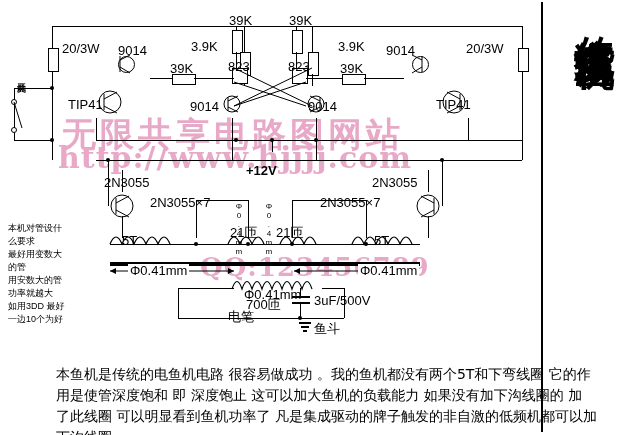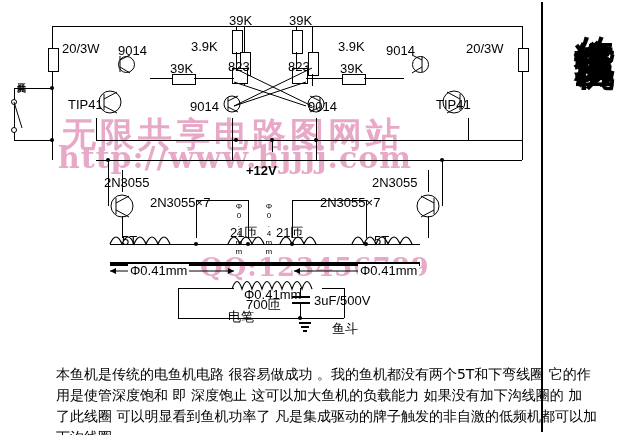--- a/index.html
+++ b/index.html
@@ -265,28 +265,34 @@
   <div class="wire wv" style="left:344px;top:288px;height:30px;"></div>
   <div class="wire wh" style="left:178px;top:318px;width:166px;"></div>
 
   <div class="wire wv" style="left:300px;top:288px;height:8px;"></div>
   <div class="wire wh" style="left:292px;top:296px;width:18px;height:2px;"></div>
   <div class="wire wh" style="left:292px;top:302px;width:18px;height:2px;"></div>
   <div class="wire wv" style="left:300px;top:304px;height:14px;"></div>
   <div class="lbl abs" style="left:314px;top:294px;">3uF/500V</div>
 
   <div class="lbl abs" style="left:228px;top:310px;">电笔</div>
-  <div class="lbl abs" style="left:332px;top:322px;">鱼斗</div>
+  <div class="lbl abs" style="left:314px;top:322px;">鱼斗</div>
   <svg width="14" height="10" style="left:298px;top:322px;">
     <line x1="1" y1="1" x2="13" y2="1" stroke="#000" stroke-width="2"></line>
     <line x1="3" y1="5" x2="11" y2="5" stroke="#000" stroke-width="2"></line>
     <line x1="5" y1="9" x2="9" y2="9" stroke="#000" stroke-width="2"></line>
   </svg>
 
 
+  <div class="leftnote" style="left:8px;top:222px;white-space:pre-line;">本机对管设什么要求
+最好用变数大的管
+用安数大的管
+功率就越大
+如用3DD 最好
+一边10个为好</div>
 
   <div class="para" style="left:56px;top:344px;width:552px;white-space:pre-line;">本鱼机是传统的电鱼机电路 很容易做成功 。我的鱼机都没有两个5T和下弯线圈 它的作
 用是使管深度饱和 即 深度饱止 这可以加大鱼机的负载能力 如果没有加下沟线圈的 加
 了此线圈 可以明显看到鱼机功率了 凡是集成驱动的牌子触发的非自激的低频机都可以加 下沟线圈
 的匝数为电压3V 每初级匝数而定 如初级为12伏 那么一匝就是一伏 只要5匝下沟线圈
 如初级20匝 每匝0.6伏 那么下沟线圈就是5匝 不易过多 不然不按开关也起振</div>
 
   <div class="node" style="left:50px;top:86px;"></div>
   <div class="node" style="left:50px;top:138px;"></div>
   <div class="node" style="left:234px;top:138px;"></div>

